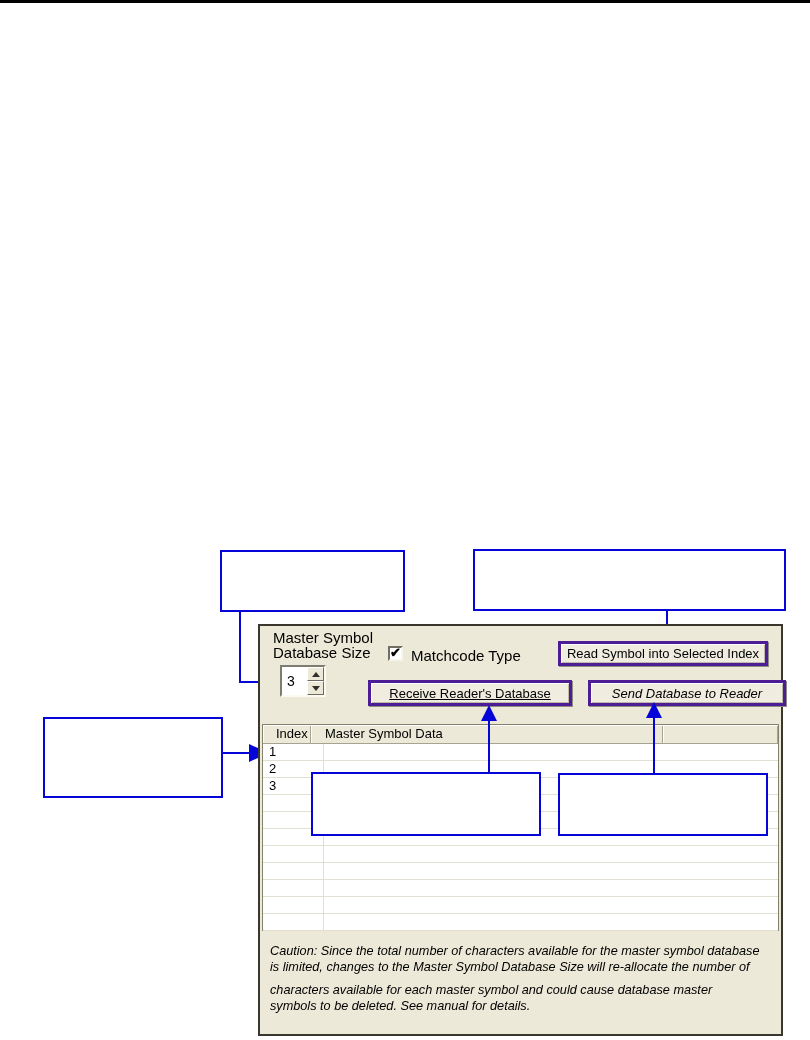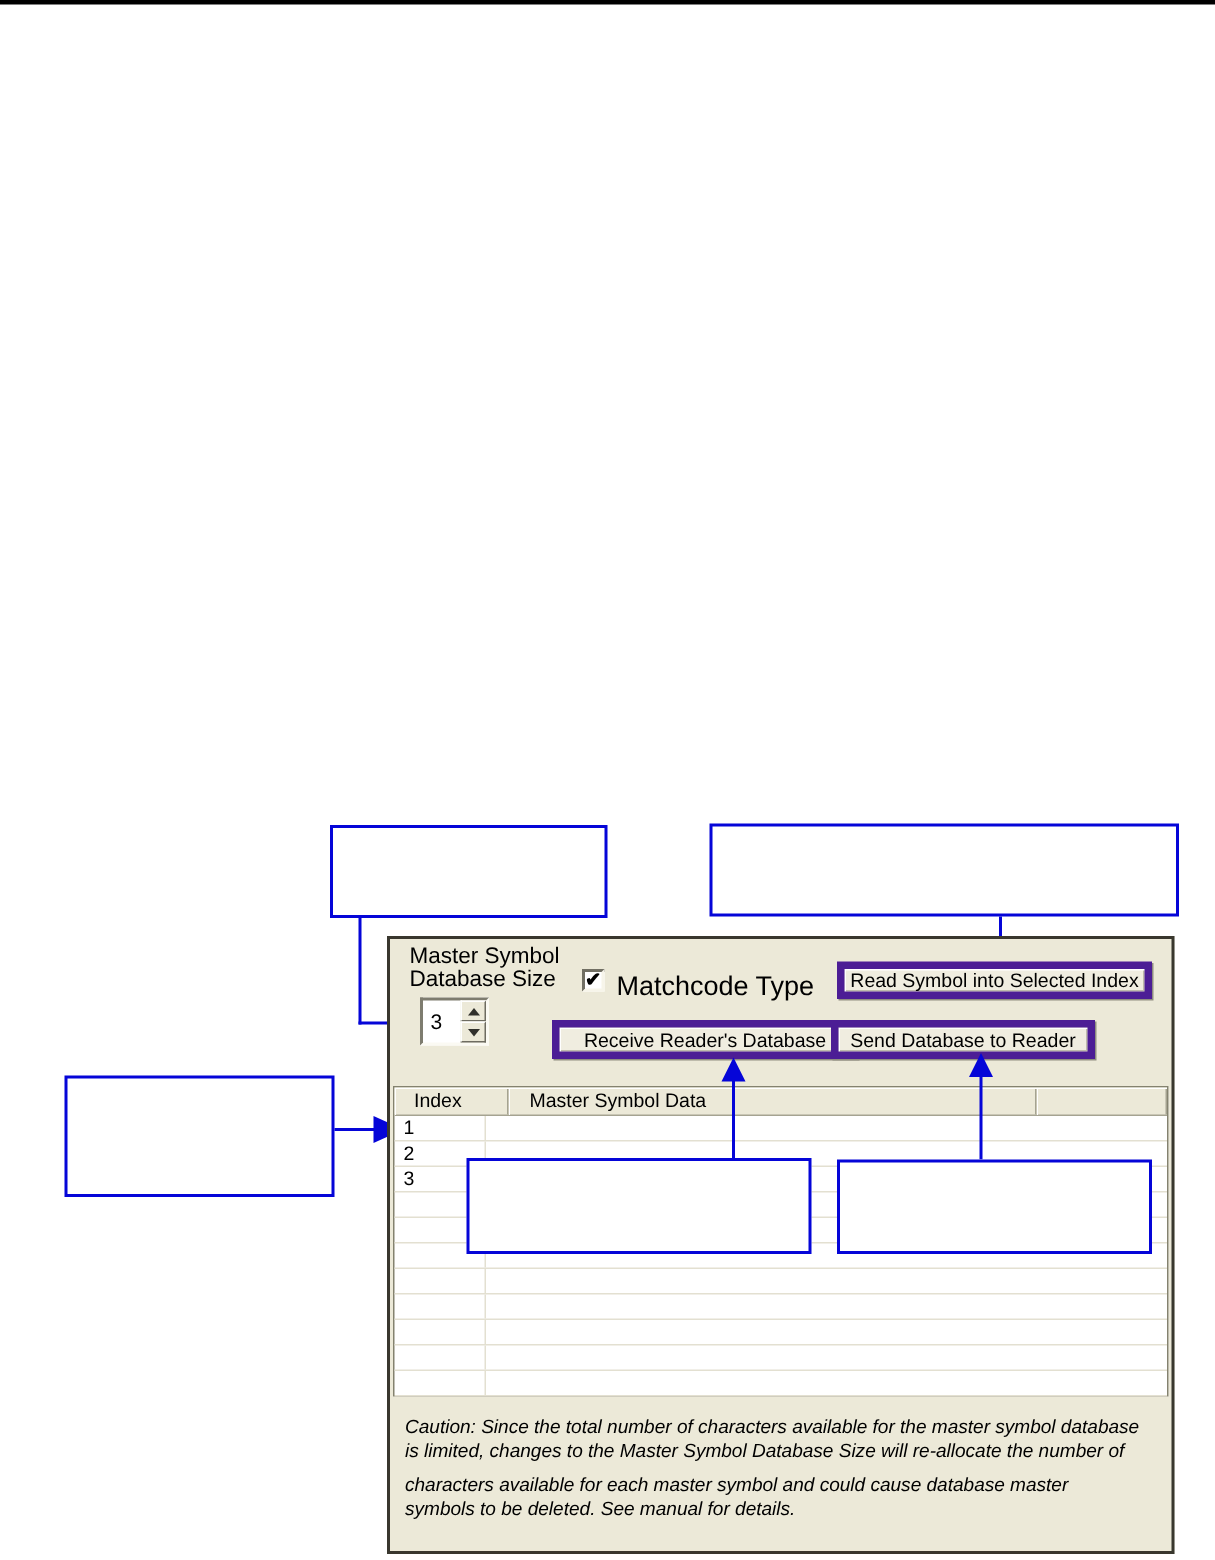--- a/index.html
+++ b/index.html
@@ -37,43 +37,43 @@
   }
   .tri-up   { width:0; height:0; border-left:4px solid transparent; border-right:4px solid transparent; border-bottom:5px solid #30302B; }
   .tri-down { width:0; height:0; border-left:4px solid transparent; border-right:4px solid transparent; border-top:5px solid #30302B; }
 
   .checkbox {
     position:absolute; left:388px; top:646px; width:15px; height:15px; background:#fff;
     border:2px solid; border-color:#716F63 #F7F5EA #F7F5EA #716F63;
     display:flex; align-items:center; justify-content:center;
   }
   .checkbox .mark { font-size:13px; font-weight:bold; line-height:10px; margin-top:-2px; }
-  .checkbox-label { position:absolute; left:411px; top:647px; font-size:18px; }
+  .checkbox-label { position:absolute; left:411px; top:647px; font-size:15px; }
 
   .btn {
-    position:absolute; background:#F0EDE0; border:5px solid #4c1d95;
+    position:absolute; background:#F0EDE0; border:3px solid #4c1d95;
     box-shadow: inset 1px 1px 0 #FFFFFF, inset -1px -1px 0 #BDBAAA, 1px 1px 0 #8F8D80;
     font-family:"Liberation Sans", sans-serif; font-size:13px; color:#000;
     display:flex; align-items:center; justify-content:center; white-space:nowrap; cursor:default;
   }
   .btn-read    { left:558px; top:641px; width:210px; height:25px; }
-  .btn-receive { left:368px; top:680px; width:204px; height:26px; }
-  .btn-send    { left:554px; top:680px; width:176px; height:26px; }
+  .btn-receive { left:368px; top:680px; width:204px; height:26px;text-decoration:underline; }
+  .btn-send    { left:588px; top:680px; width:198px; height:26px;font-style:italic; }
 
   
   .table {
     position:absolute; left:262px; top:724px; width:517px; height:207px;
     background:#fff; border:1px solid #84826F;
   }
   .thead { display:flex; height:19px; background:#ECE9D8; border-bottom:1px solid #A5A391; }
   .th {
     font-size:13px; line-height:18px;
     box-shadow: inset 1px 1px 0 #FFFFFF, inset -1px 0 0 #A5A391;
   }
-  .th-index { width:76px; padding-left:13px; }
+  .th-index { width:48px; padding-left:13px; }
   .th-data  { width:352px; padding-left:14px; }
   .th-stub  { flex:1; }
   .tr { display:flex; height:17px; border-bottom:1px solid #E3E0D1; }
   .td-index { width:61px; border-right:1px solid #E3E0D1; font-size:13px; line-height:15px; padding-left:6px; }
   .td-data  { flex:1; }
 
   
   .caution { position:absolute; left:270px; top:943px; font-size:12.7px; }
   .caution div { white-space:nowrap; line-height:16px;font-style:italic; }
   .caution .gap { margin-top:7px; }

